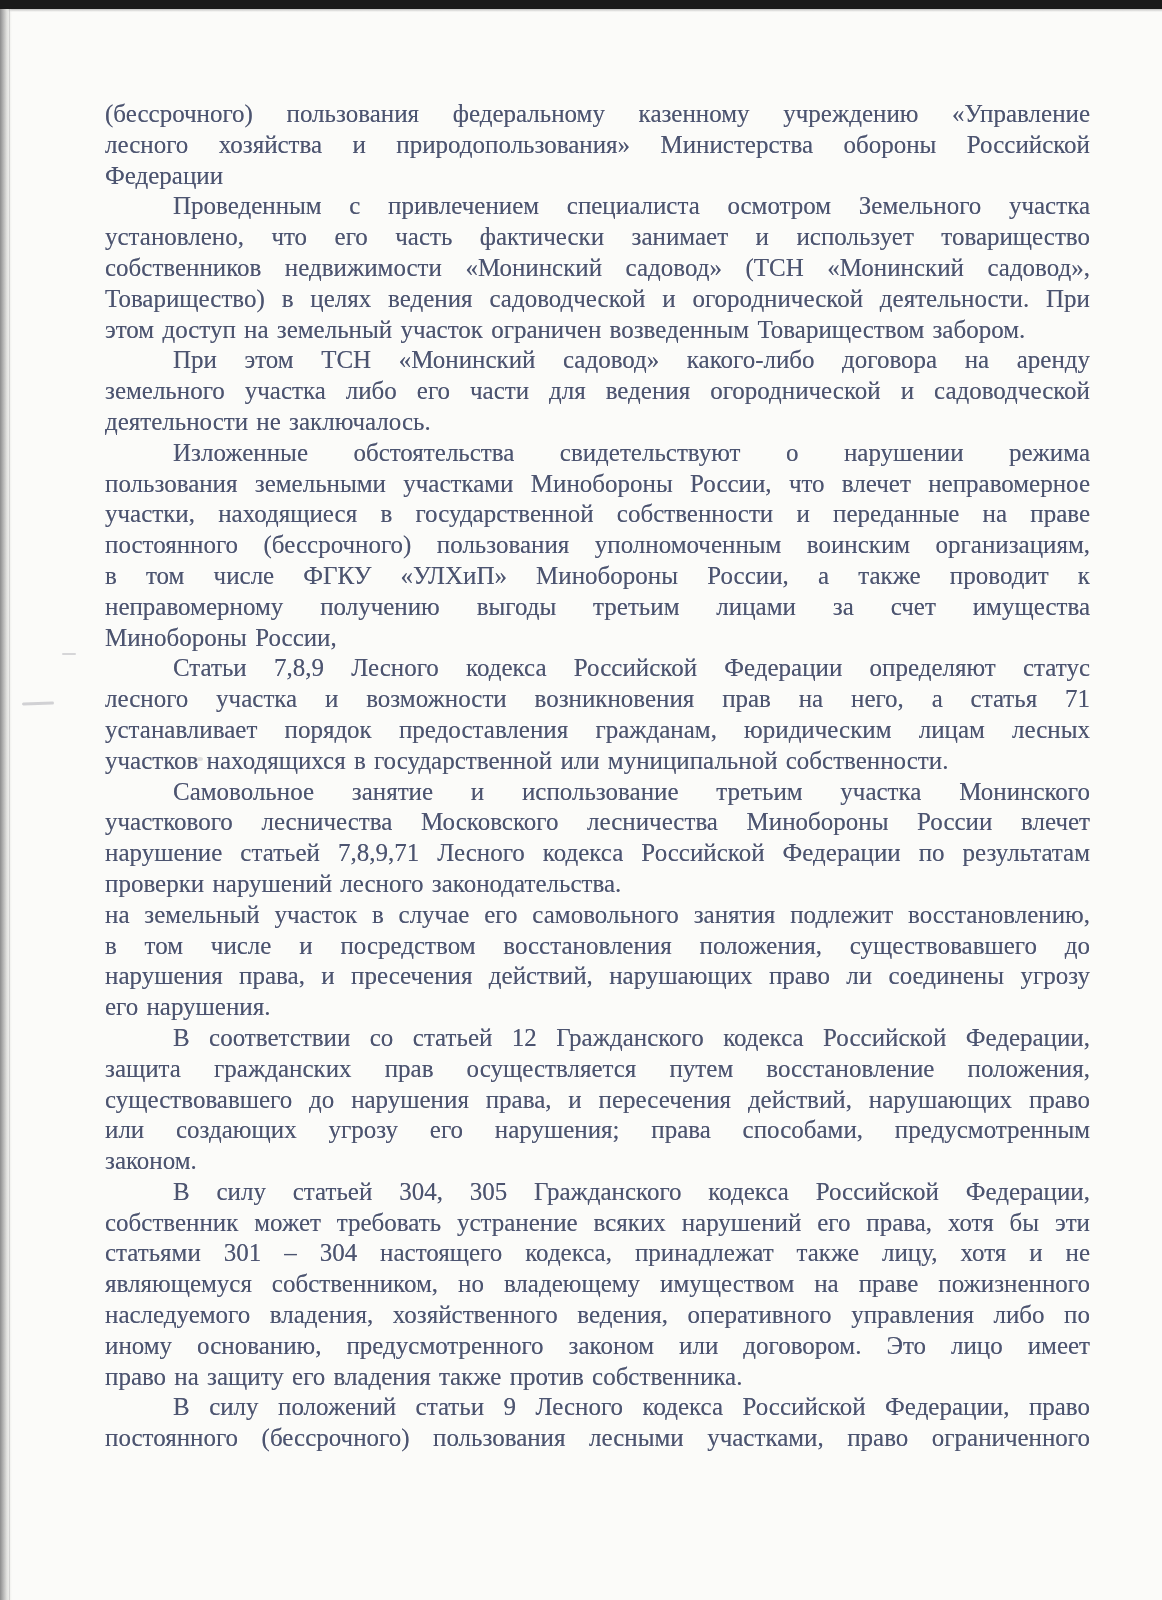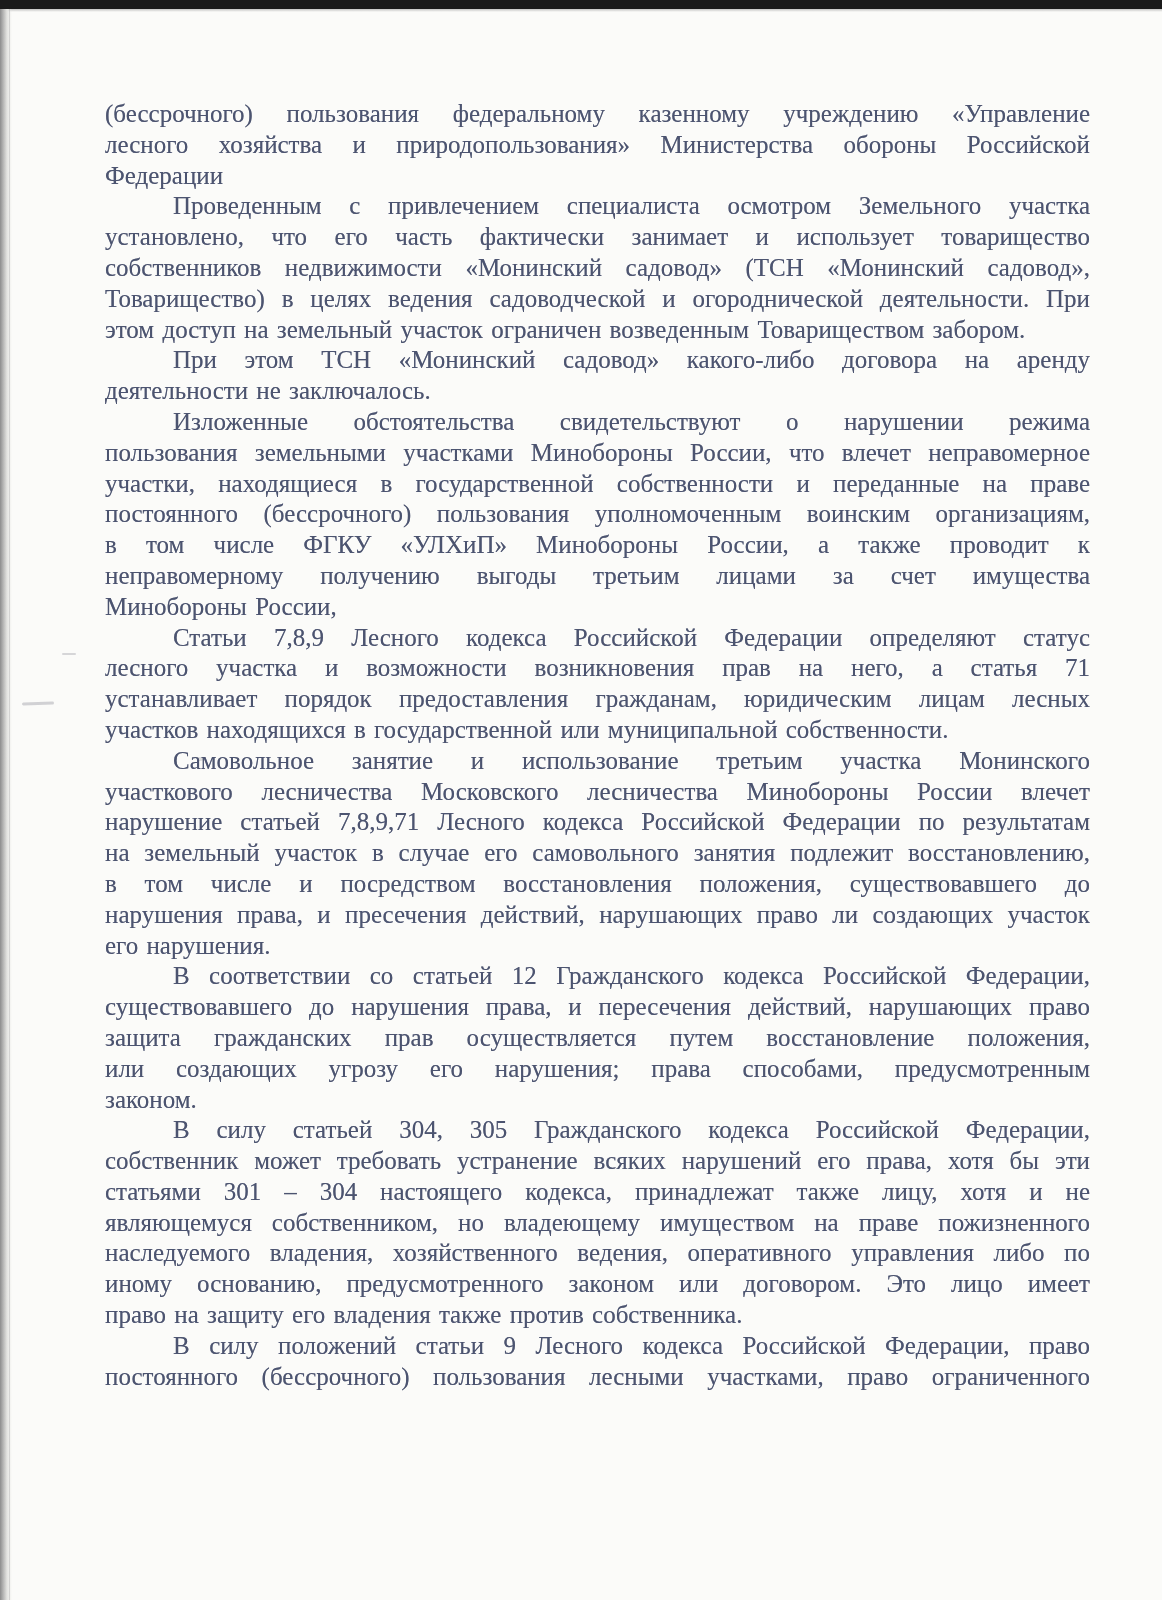--- a/index.html
+++ b/index.html
@@ -90,20 +90,21 @@
       </div>
       <div class="para">
         <div class="line indent">Проведенным с привлечением специалиста осмотром Земельного участка</div>
         <div class="line">установлено, что его часть фактически занимает и использует товарищество</div>
         <div class="line">собственников недвижимости «Монинский садовод» (ТСН «Монинский садовод»,</div>
         <div class="line">Товарищество) в целях ведения садоводческой и огороднической деятельности. При</div>
         <div class="line last">этом доступ на земельный участок ограничен возведенным Товариществом забором.</div>
       </div>
       <div class="para">
         <div class="line indent">При этом ТСН «Монинский садовод» какого-либо договора на аренду</div>
+        <div class="line">земельного участка либо его части для ведения огороднической и садоводческой</div>
         <div class="line last">деятельности не заключалось.</div>
       </div>
       <div class="para">
         <div class="line indent">Изложенные обстоятельства свидетельствуют о нарушении режима</div>
         <div class="line">пользования земельными участками Минобороны России, что влечет неправомерное</div>
         <div class="line">участки, находящиеся в государственной собственности и переданные на праве</div>
         <div class="line">постоянного (бессрочного) пользования уполномоченным воинским организациям,</div>
         <div class="line">в том числе ФГКУ «УЛХиП» Минобороны России, а также проводит к</div>
         <div class="line">неправомерному получению выгоды третьим лицами за счет имущества</div>
         <div class="line last">Минобороны России,</div>
@@ -111,31 +112,32 @@
       <div class="para">
         <div class="line indent">Статьи 7,8,9 Лесного кодекса Российской Федерации определяют статус</div>
         <div class="line">лесного участка и возможности возникновения прав на него, а статья 71</div>
         <div class="line">устанавливает порядок предоставления гражданам, юридическим лицам лесных</div>
         <div class="line last">участков находящихся в государственной или муниципальной собственности.</div>
       </div>
       <div class="para">
         <div class="line indent">Самовольное занятие и использование третьим участка Монинского</div>
         <div class="line">участкового лесничества Московского лесничества Минобороны России влечет</div>
         <div class="line">нарушение статьей 7,8,9,71 Лесного кодекса Российской Федерации по результатам</div>
+        <div class="line last">проверки нарушений лесного законодательства.</div>
       </div>
       <div class="para">
         <div class="line">на земельный участок в случае его самовольного занятия подлежит восстановлению,</div>
         <div class="line">в том числе и посредством восстановления положения, существовавшего до</div>
-        <div class="line">нарушения права, и пресечения действий, нарушающих право ли создающих участок</div>
+        <div class="line">нарушения права, и пресечения действий, нарушающих право ли соединены угрозу</div>
         <div class="line last">его нарушения.</div>
       </div>
       <div class="para">
         <div class="line indent">В соответствии со статьей 12 Гражданского кодекса Российской Федерации,</div>
+        <div class="line">защита гражданских прав осуществляется путем восстановление положения,</div>
         <div class="line">существовавшего до нарушения права, и пересечения действий, нарушающих право</div>
-        <div class="line">защита гражданских прав осуществляется путем восстановление положения,</div>
         <div class="line">или создающих угрозу его нарушения; права способами, предусмотренным</div>
         <div class="line last">законом.</div>
       </div>
       <div class="para">
         <div class="line indent">В силу статьей 304, 305 Гражданского кодекса Российской Федерации,</div>
         <div class="line">собственник может требовать устранение всяких нарушений его права, хотя бы эти</div>
         <div class="line">статьями 301 – 304 настоящего кодекса, принадлежат также лицу, хотя и не</div>
         <div class="line">являющемуся собственником, но владеющему имуществом на праве пожизненного</div>
         <div class="line">наследуемого владения, хозяйственного ведения, оперативного управления либо по</div>
         <div class="line">иному основанию, предусмотренного законом или договором.  Это лицо имеет</div>

